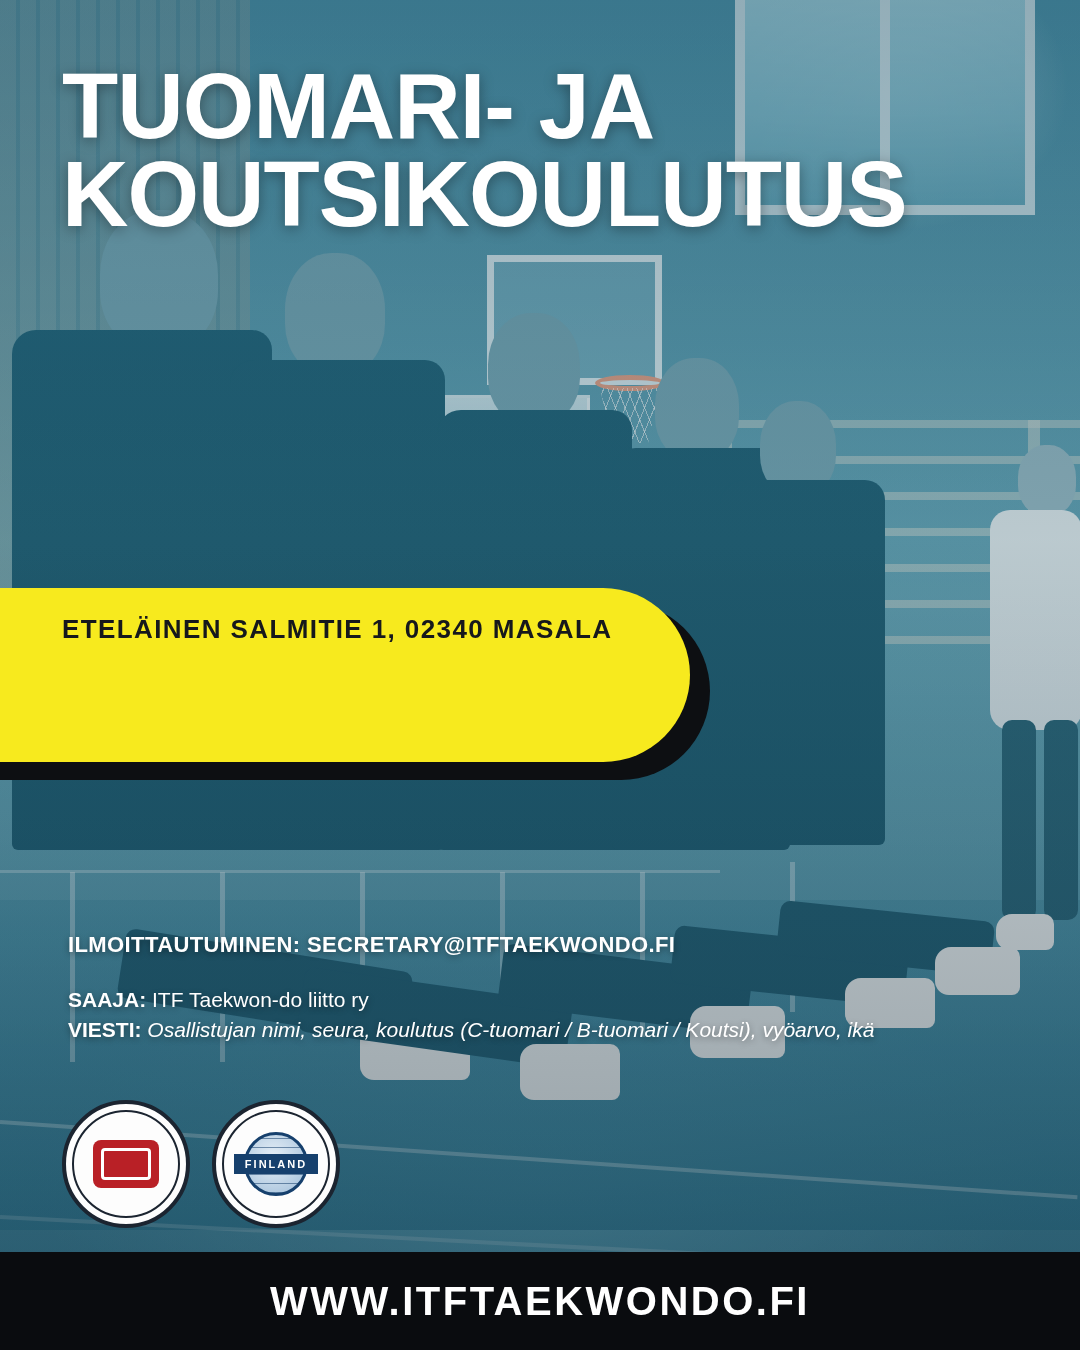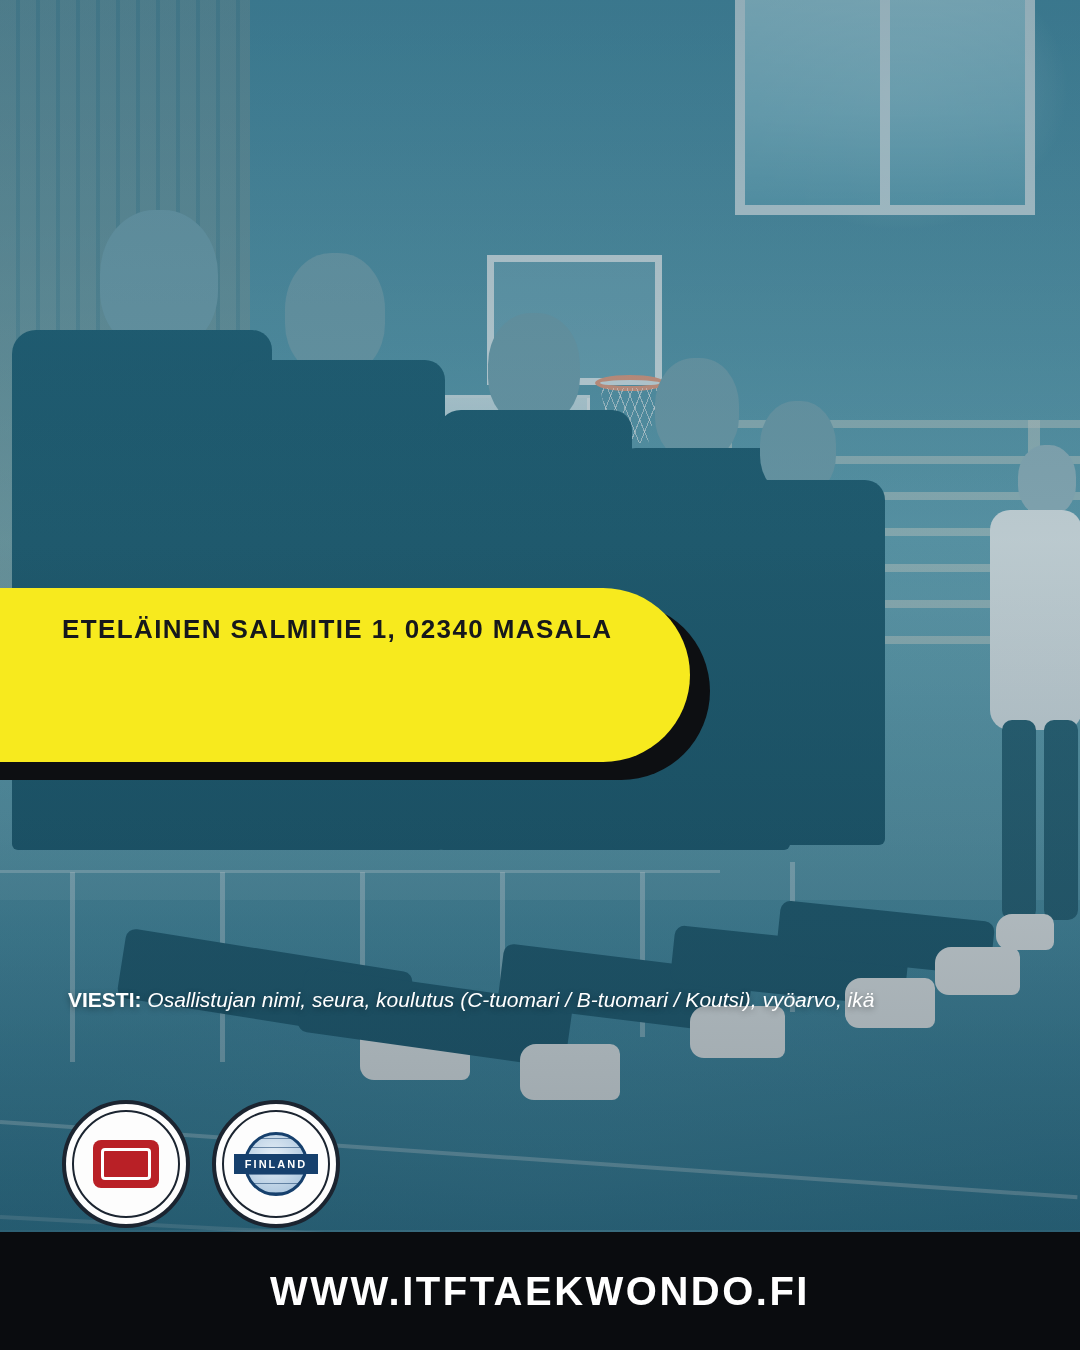--- a/index.html
+++ b/index.html
@@ -322,21 +322,21 @@
     font-weight: bold;
     letter-spacing: 2px;
     text-align: center;
     line-height: 20px;
   }
 
   
   .footer {
     position: absolute;
     left: 0; right: 0; bottom: 0;
-    height: 118px;
+    height: 98px;
     background: #0a0c0f;
     display: flex;
     align-items: center;
     justify-content: center;
   }
   .footer .url {
     color: #ffffff;
     font-size: 40px;
     font-weight: bold;
     letter-spacing: 2.5px;
@@ -421,31 +421,40 @@
       <div class="body" style="left:990px; bottom:620px; width:92px; height:220px; background:#dfe6e9; border-radius:20px;"></div>
       <div class="leg" style="left:1002px; bottom:430px; width:34px; height:200px; background:#1d2225;"></div>
       <div class="leg" style="left:1044px; bottom:430px; width:34px; height:200px; background:#1d2225;"></div>
       <div class="shoe" style="left:996px; bottom:400px; width:58px; height:36px;"></div>
     </div>
   </div>
 
   <div class="duotone"></div>
   <div class="shade"></div>
 
+  <h1 class="title">
+    <span>TUOMARI- JA</span>
+    <span class="l2">KOUTSIKOULUTUS</span>
+  </h1>
 
   <div class="datebar-wrap">
     <div class="datebar-shadow"></div>
     <div class="datebar">
       <div class="address">ETELÄINEN SALMITIE 1, 02340 MASALA</div>
     </div>
   </div>
 
 
+  <div class="signup">ILMOITTAUTUMINEN: SECRETARY@ITFTAEKWONDO.FI</div>
 
   <div class="payment">
+    <div class="row">
+      <span class="lbl">SAAJA:</span>
+      <span>ITF Taekwon-do liitto ry</span>
+    </div>
     <div class="row">
       <span class="lbl">VIESTI:</span>
       <span class="ital">Osallistujan nimi, seura, koulutus (C-tuomari / B-tuomari / Koutsi), vyöarvo, ikä</span>
     </div>
   </div>
 
   <div class="logos">
     <div class="logo">
       <div class="ring-text"></div>
       <div class="inner">

